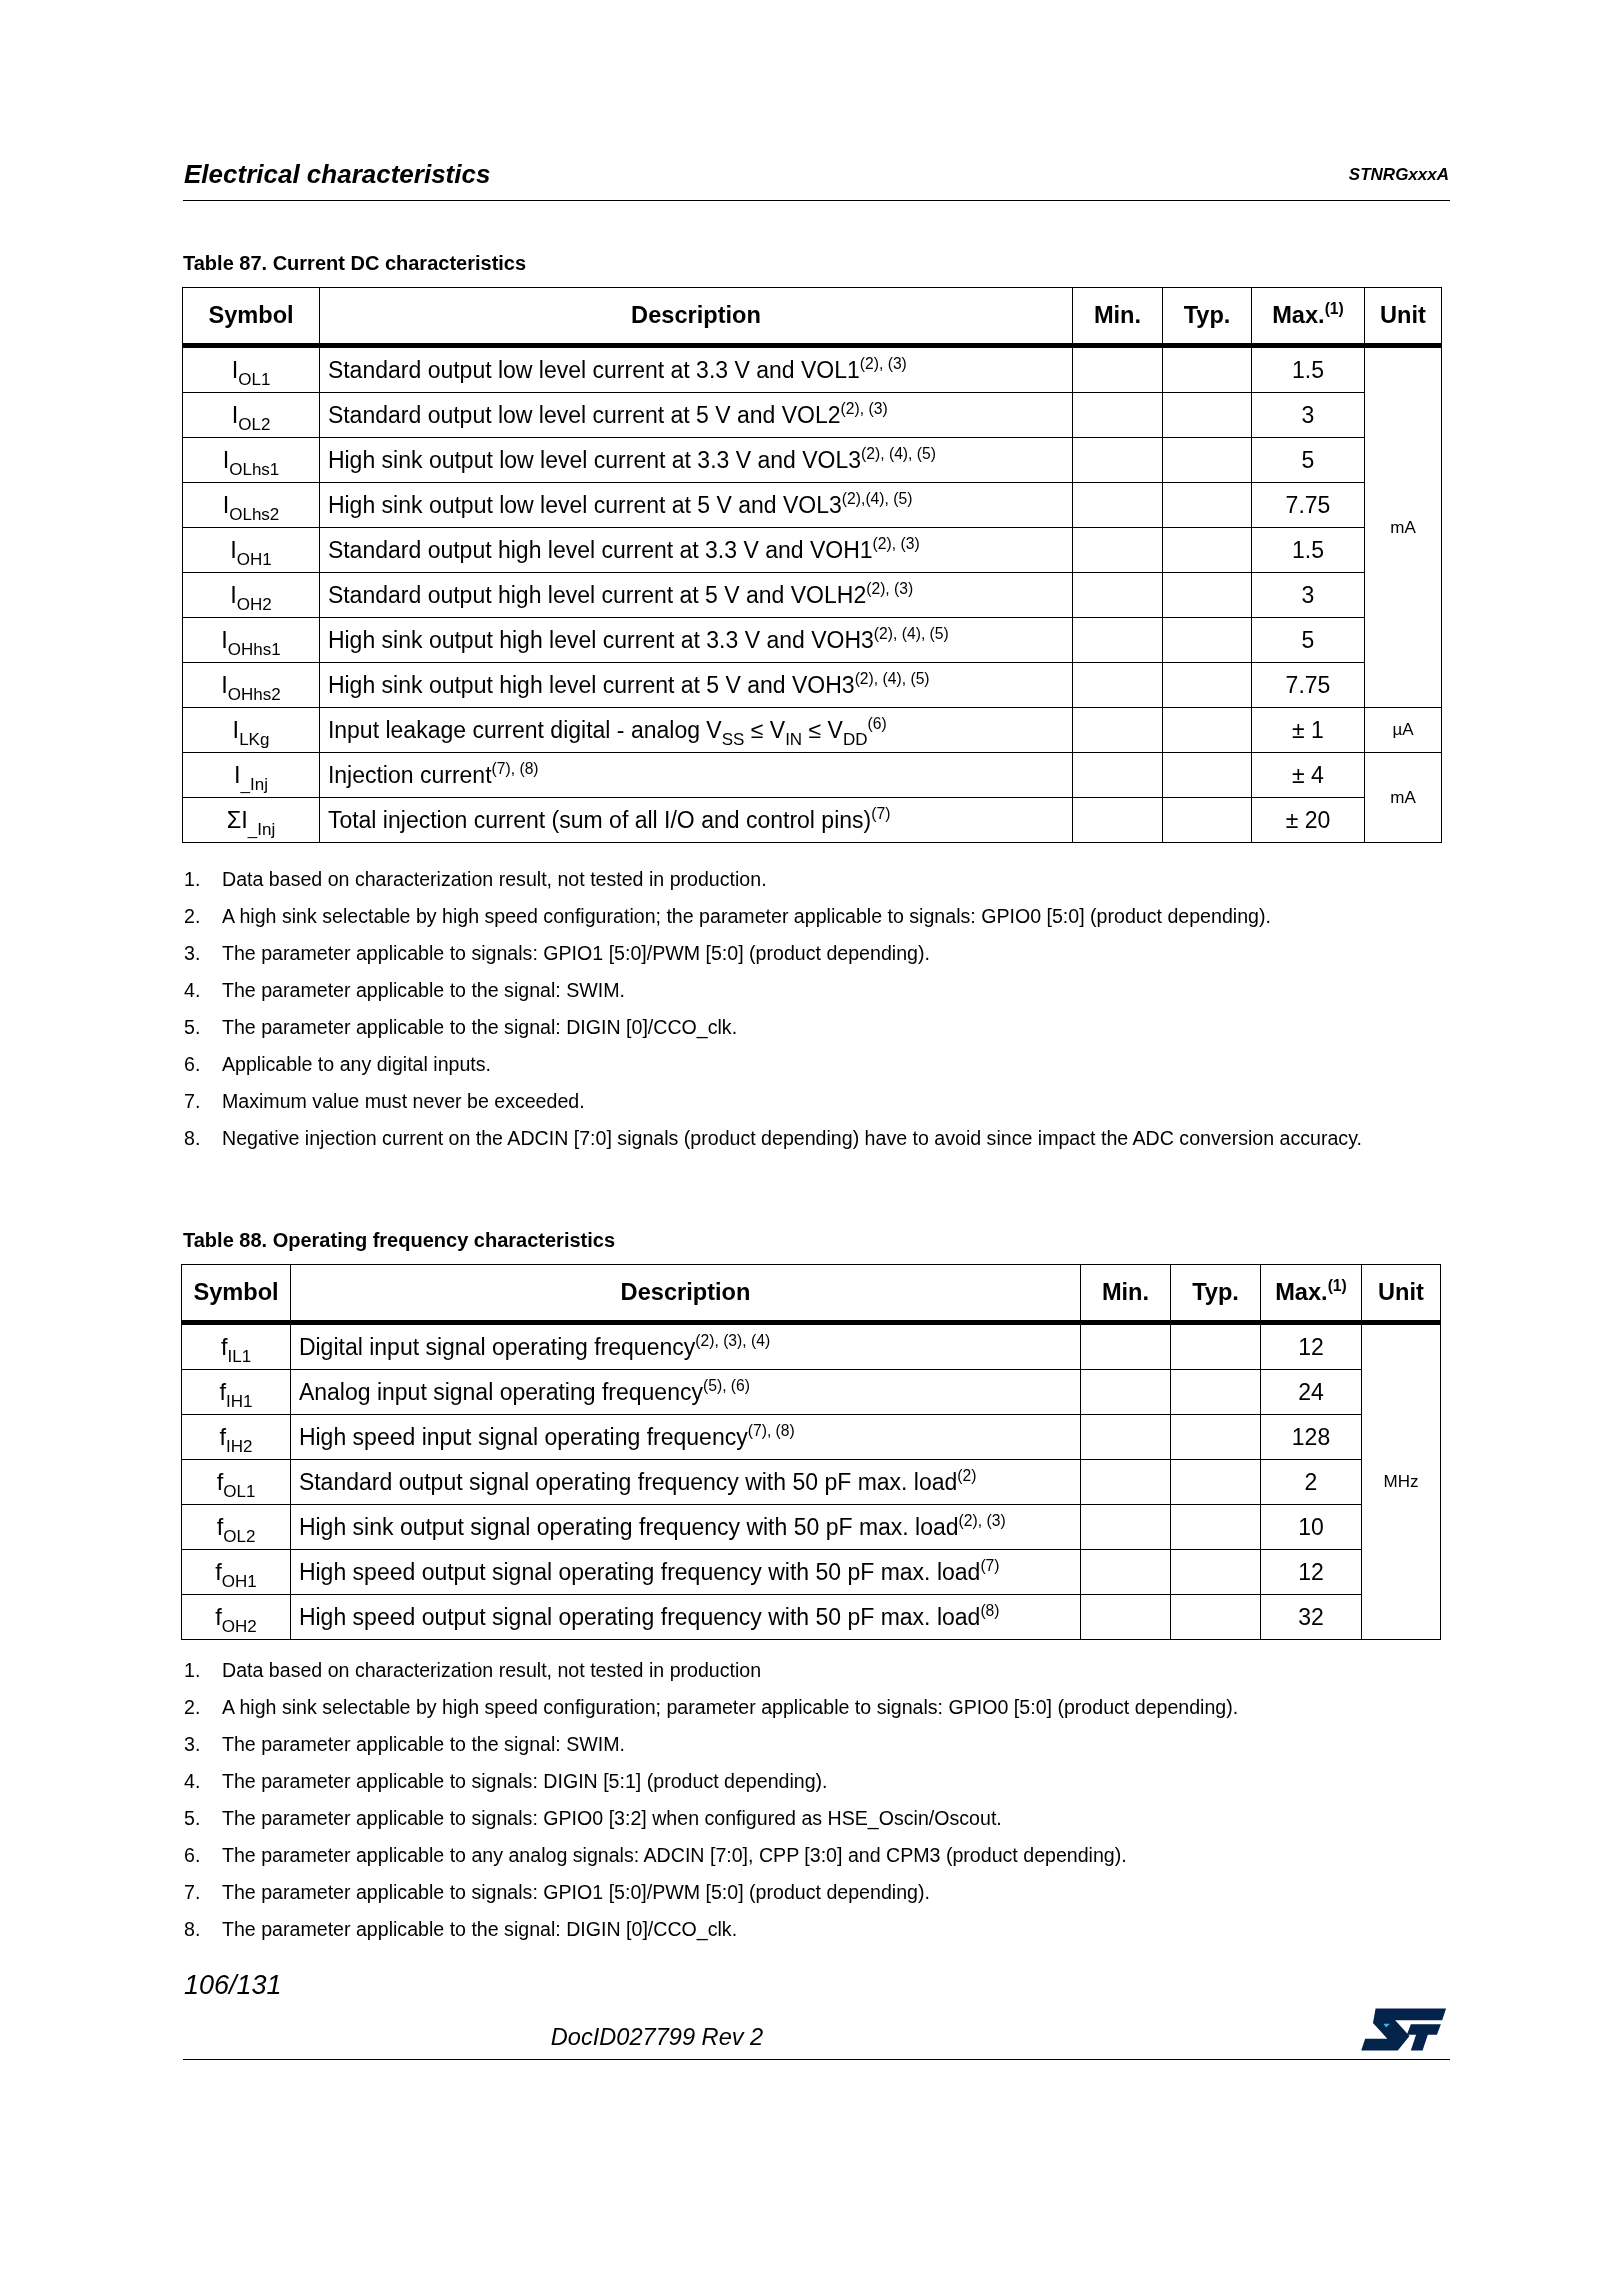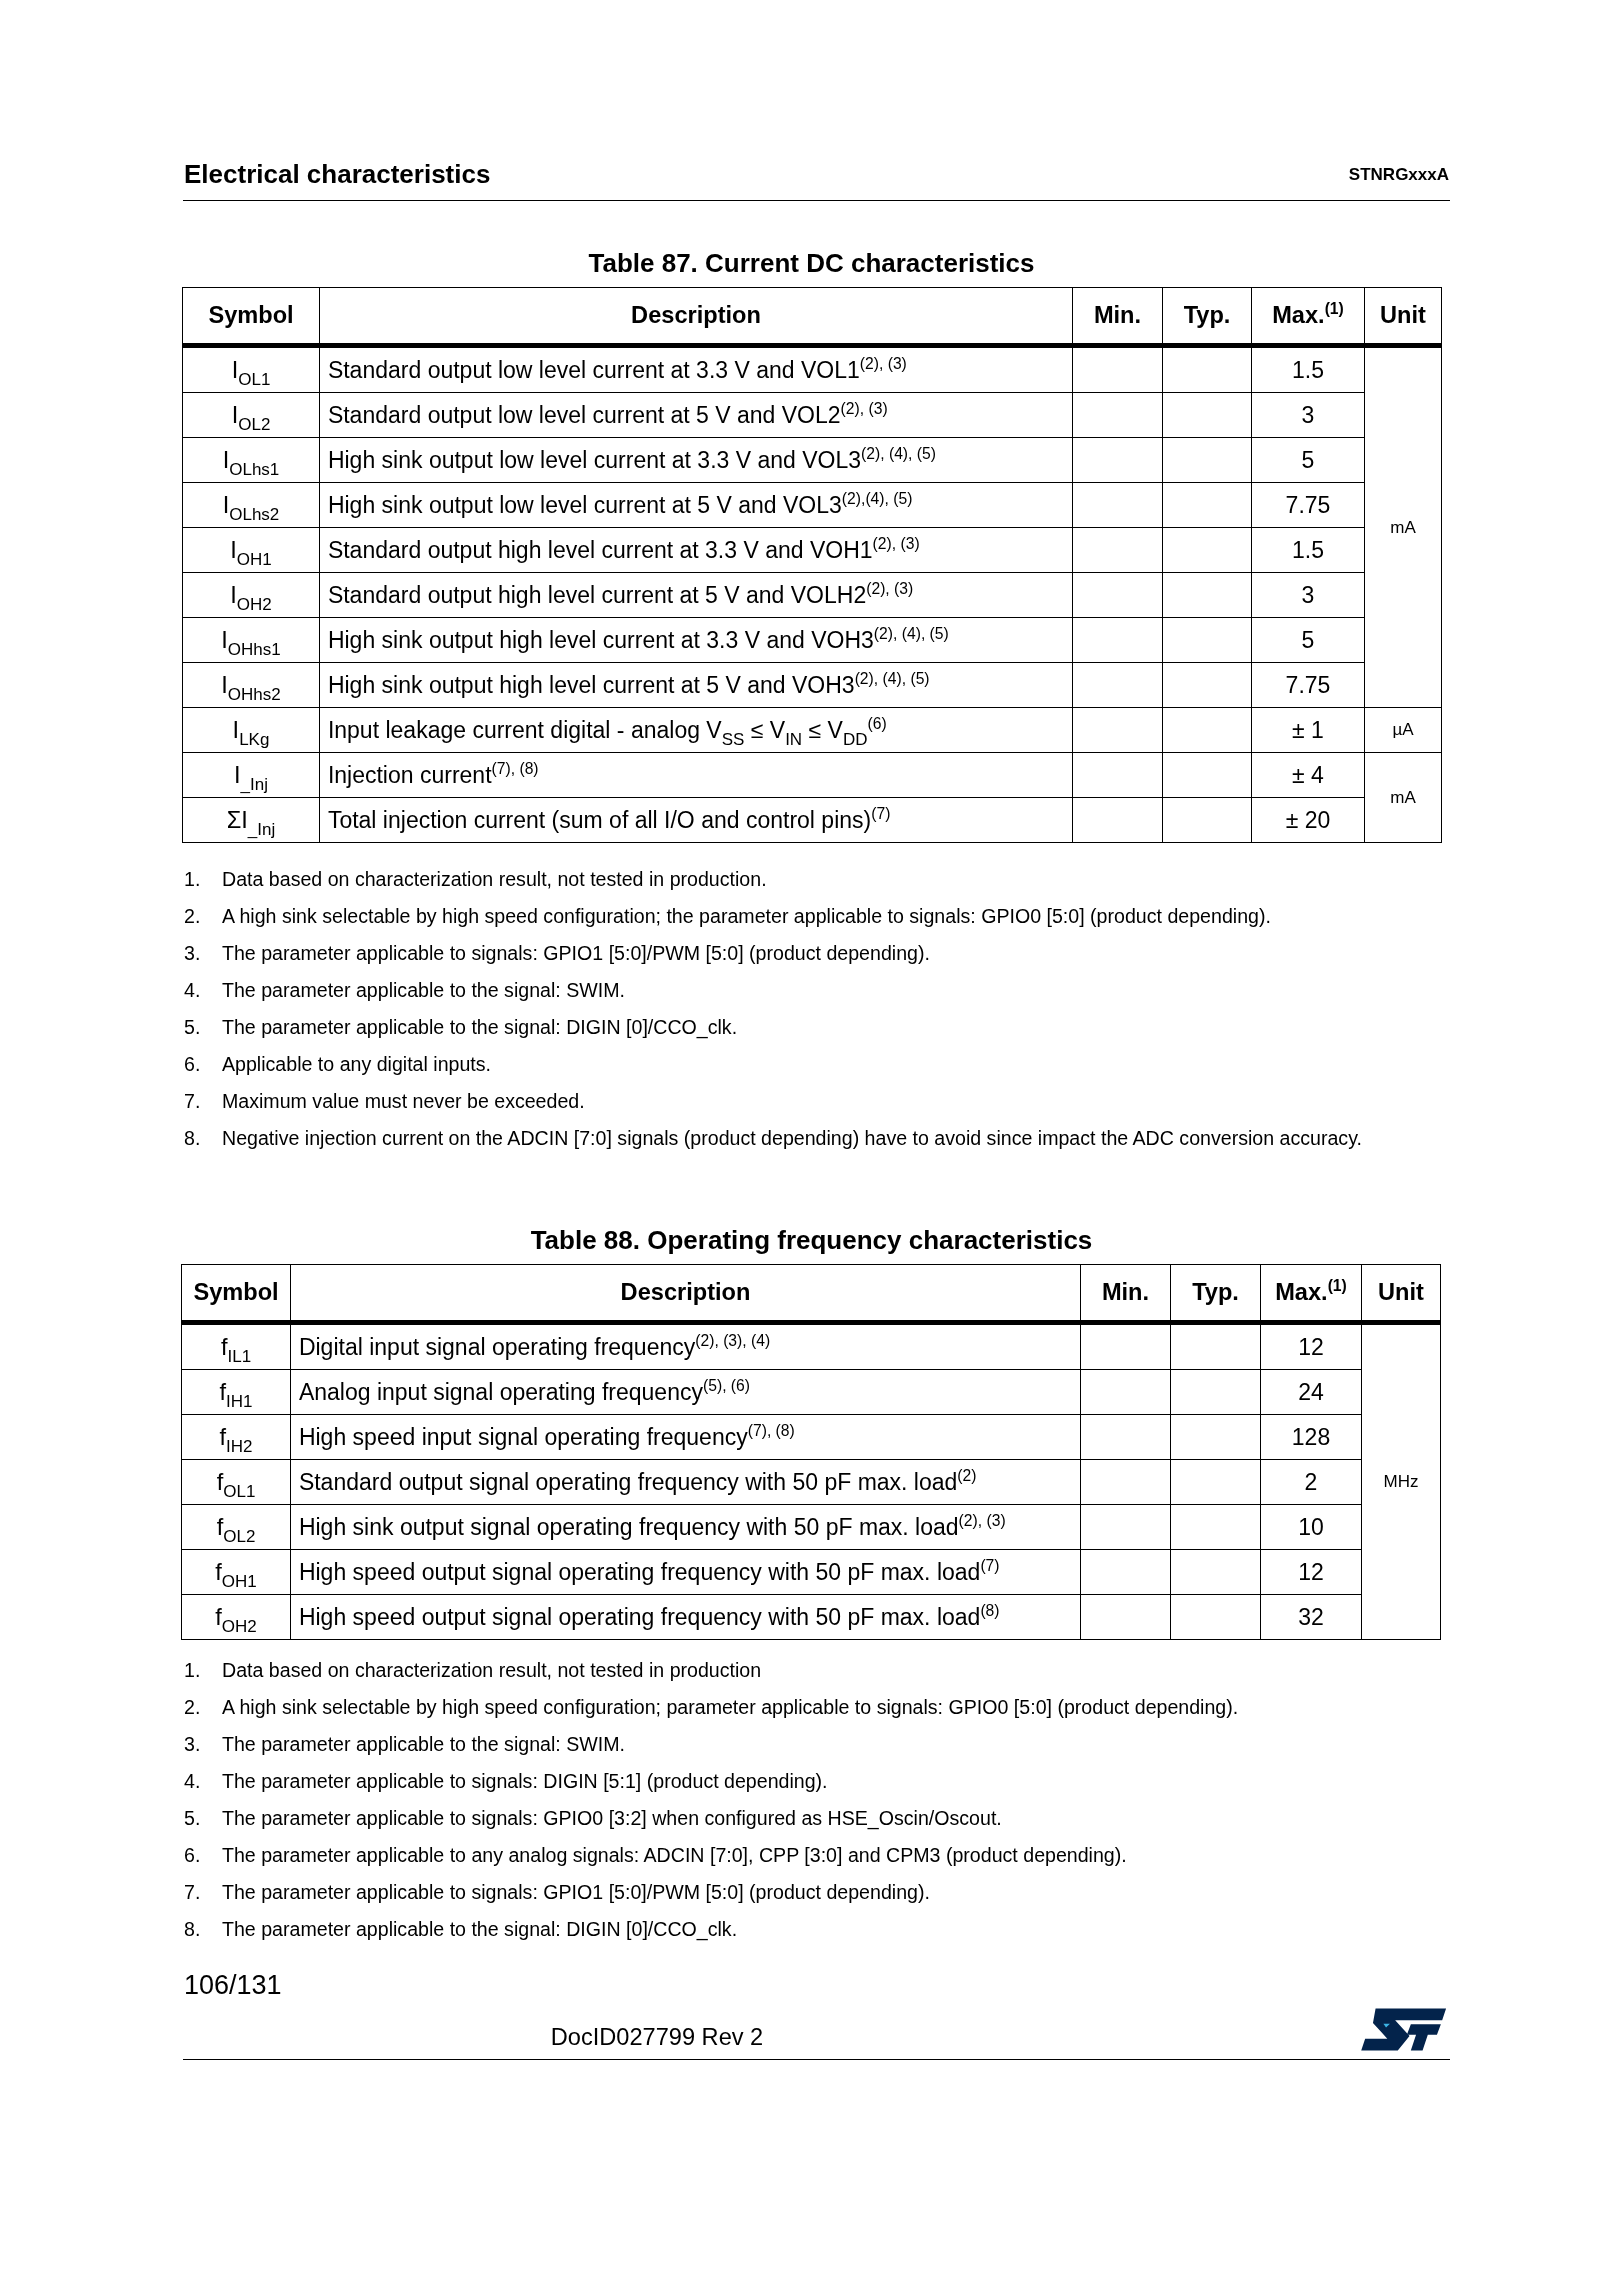--- a/index.html
+++ b/index.html
@@ -1,23 +1,23 @@
 <!DOCTYPE html>
 <html style="font-size:10.5px"><head>
 <meta charset="utf-8">
 <style>
   html, body { margin: 0; padding: 0; background: #ffffff; }
   body { width: 1622px; height: 2295px; position: relative; overflow: hidden;
          font-family: "Liberation Sans", sans-serif; color: #000; }
-  .abs { position: absolute; }
+  .abs { position: absolute; font-style: italic; }
   .hdr-title { left: 184px; top: 158px; font-size: 26px; font-weight: bold; line-height: 33px; }
   .hdr-part { right: 173px; top: 158px; font-size: 17px; font-weight: bold; line-height: 33px; text-align: right; }
   .hdr-rule { left: 183px; top: 200px; width: 1267px; height: 1.3px; background: #000; }
 
-  .tcaption { font-size: 26px; font-weight: bold; line-height: 33px; text-align: center; position: absolute; }
+  .tcaption { font-size: 20px; font-weight: bold; line-height: 33px; position: absolute; }
 
   table.spec { position: absolute; border-collapse: collapse; table-layout: fixed; }
   table.spec th, table.spec td { border: 1.6px solid #000; padding: 0; }
   table.spec th { font-weight: bold; font-size: 23.6px; height: 55px; vertical-align: middle; }
   table.spec thead tr { border-bottom: 5.9px solid #000; }
   table.spec thead th { border-bottom: 5.9px solid #000; }
   table.spec td { font-size: 23px; height: 44px; vertical-align: middle; }
   table.spec td.sym { text-align: center; font-size: 23.6px; }
   table.spec td.desc { text-align: left; padding-left: 7.9px; white-space: nowrap; }
   table.spec td.num { text-align: center; }

